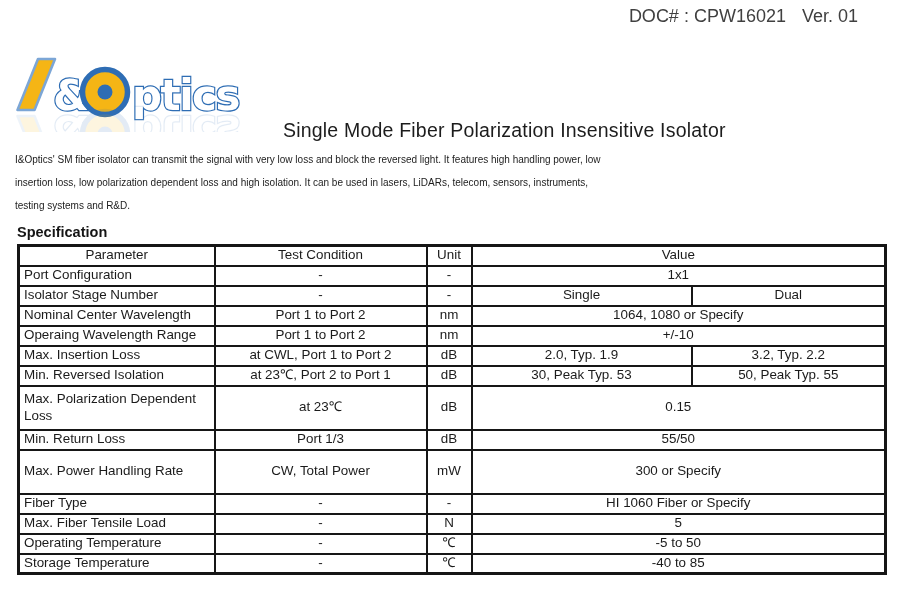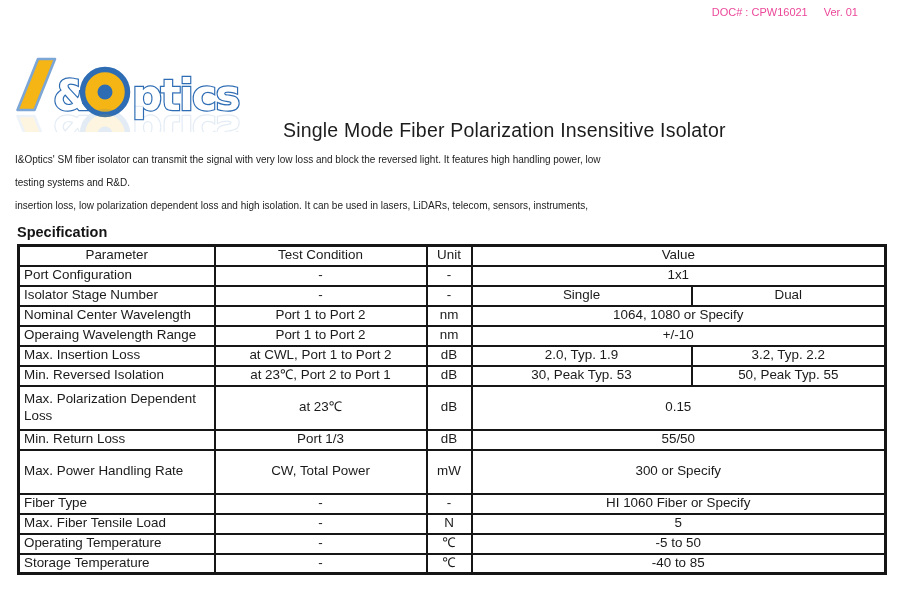--- a/index.html
+++ b/index.html
@@ -7,21 +7,21 @@
   body {
     width:900px; height:615px;
     font-family:"Liberation Sans", sans-serif;
     color:#1d1d1d;
     position:relative;
     overflow:hidden;
   }
   
   .doc-line {
     position:absolute; top:6px; right:42px;
-    font-size:11px; color:#ec4899;
+    font-size:18px; color:#404040;
     white-space:nowrap;
   }
   .doc-line .ver { margin-left:16px; }
 
   
   .logo-svg { position:absolute; left:13px; top:56px; }
 
   
   .title {
     position:absolute; left:283px; top:102px;
@@ -76,22 +76,22 @@
     <circle cx="92" cy="36" r="7.5" fill="#2E6DB4"></circle>
     <text x="119" y="54" font-family="DejaVu Sans, sans-serif" font-size="42" font-weight="bold" letter-spacing="-1.5" fill="#ffffff" stroke="#2E6DB4" stroke-width="2.4" paint-order="stroke">ptics</text>
   </g>
   <use href="#logo-main" transform="translate(0,114) scale(1,-1)" opacity="0.13"></use>
 </svg>
 
 <h1 class="title">Single Mode Fiber Polarization Insensitive Isolator</h1>
 
 <div class="description">
   <div class="desc-line">I&amp;Optics' SM fiber isolator can transmit the signal with very low loss and block the reversed light. It features high handling power, low</div>
+  <div class="desc-line">insertion loss, low polarization dependent loss and high isolation. It can be used in lasers, LiDARs, telecom, sensors, instruments,</div>
   <div class="desc-line">testing systems and R&amp;D.</div>
-  <div class="desc-line">insertion loss, low polarization dependent loss and high isolation. It can be used in lasers, LiDARs, telecom, sensors, instruments,</div>
 </div>
 
 <div class="spec-heading">Specification</div>
 
 <table class="spec-table">
   <colgroup>
     <col style="width:196px">
     <col style="width:212px">
     <col style="width:45px">
     <col style="width:220px">

